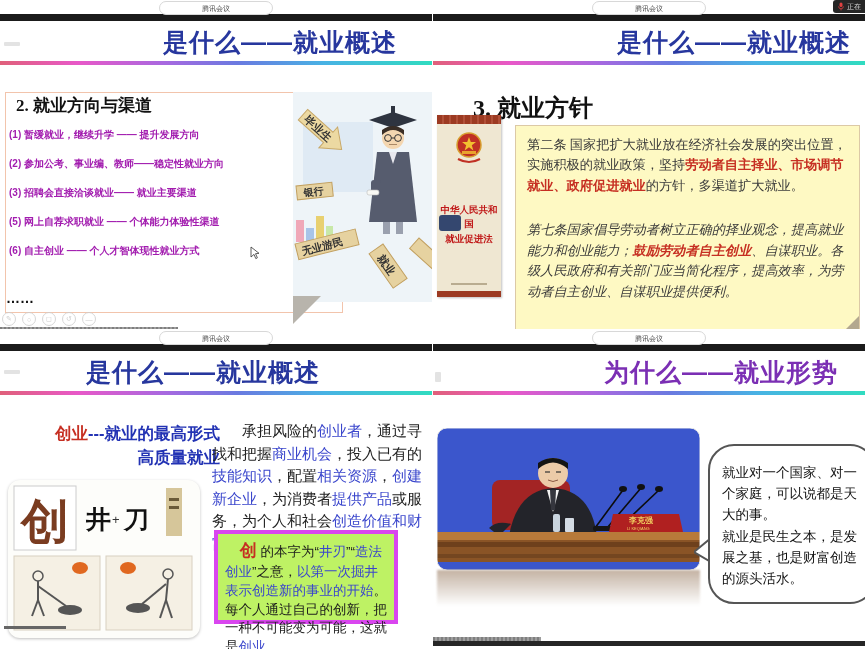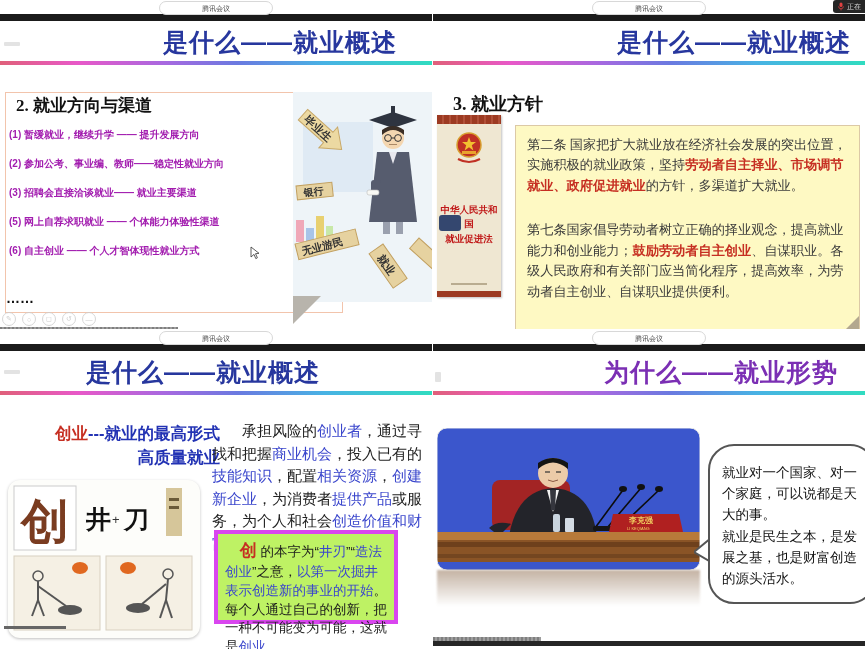--- a/index.html
+++ b/index.html
@@ -39,38 +39,38 @@
   .tl-illus{position:absolute;left:293px;top:64px;}
   .anno-tools{position:absolute;left:2px;top:284px;display:flex;gap:6px;opacity:.75;}
   .anno-tools .tool{width:12px;height:12px;border:1px solid #c9c9c9;border-radius:50%;background:#fff;
                     display:flex;align-items:center;justify-content:center;font-size:7px;color:#bbb;}
   .speckle{background:repeating-linear-gradient(90deg,#7f7f7f 0 2px,#9d9d9d 2px 4px);}
   .tl-speckle{position:absolute;left:0;top:299px;width:178px;height:5px;}
   .wm{position:absolute;background:#e3e3e3;border-radius:1px;}
   .cursor{position:absolute;left:250px;top:218px;}
 
   
-  .tr-heading{position:absolute;left:20px;top:64px;font-size:18px;font-weight:bold;color:#111;
+  .tr-heading{position:absolute;left:40px;top:64px;font-size:24px;font-weight:bold;color:#111;
               font-family:"Liberation Serif","DejaVu Serif",serif;}
   .book{position:absolute;left:4px;top:87px;width:64px;height:182px;background:#efe7d2;
         box-shadow:1px 1px 2px rgba(0,0,0,.25);}
   .book-band{position:absolute;left:0;width:100%;height:9px;background:#9c3a22;}
   .book-band.top{top:0;background:repeating-linear-gradient(90deg,#9c3a22 0 5px,#b05038 5px 7px);}
   .book-band.bottom{bottom:0;height:6px;}
   .book-emblem{position:absolute;left:50%;transform:translateX(-50%);top:16px;}
   .book-title{position:absolute;left:0;width:100%;top:88px;text-align:center;color:#c01818;
               font-weight:bold;font-size:9.5px;line-height:1.5;
               font-family:"Liberation Serif","DejaVu Serif",serif;}
   .book-blob{position:absolute;left:2px;top:100px;width:22px;height:16px;background:#243a66;border-radius:3px;opacity:.92;}
   .book-pub{position:absolute;left:14px;right:14px;bottom:12px;height:2px;background:#b9ac90;}
   .tr-box{position:absolute;left:82px;top:97px;width:345px;height:208px;border:1px solid #dcc9a6;
           background:#fef9c3;padding:9px 11px;box-sizing:border-box;
           font-family:"Liberation Serif","DejaVu Serif",serif;font-size:13.2px;line-height:1.55;color:#3b3b3b;}
   .tr-box p{margin:0;}
-  .tr-box p + p{margin-top:24px;}
+  .tr-box p + p{margin-top:24px;font-style:italic;}
   .fold{position:absolute;right:0;bottom:0;width:0;height:0;
         border-left:16px solid transparent;border-bottom:16px solid #b3a88f;}
   .seg-r{color:#c62f22;font-weight:bold;}
   .seg-b{color:#3a46cc;}
 
   
   .bl-heading{position:absolute;left:8px;top:64px;width:212px;text-align:right;
               font-size:16.5px;font-weight:bold;line-height:1.45;color:#2333b4;}
   .bl-card{position:absolute;left:8px;top:122px;width:192px;height:158px;background:#fdfdfa;
            border-radius:12px;box-shadow:0 1px 3px rgba(0,0,0,.25);}

